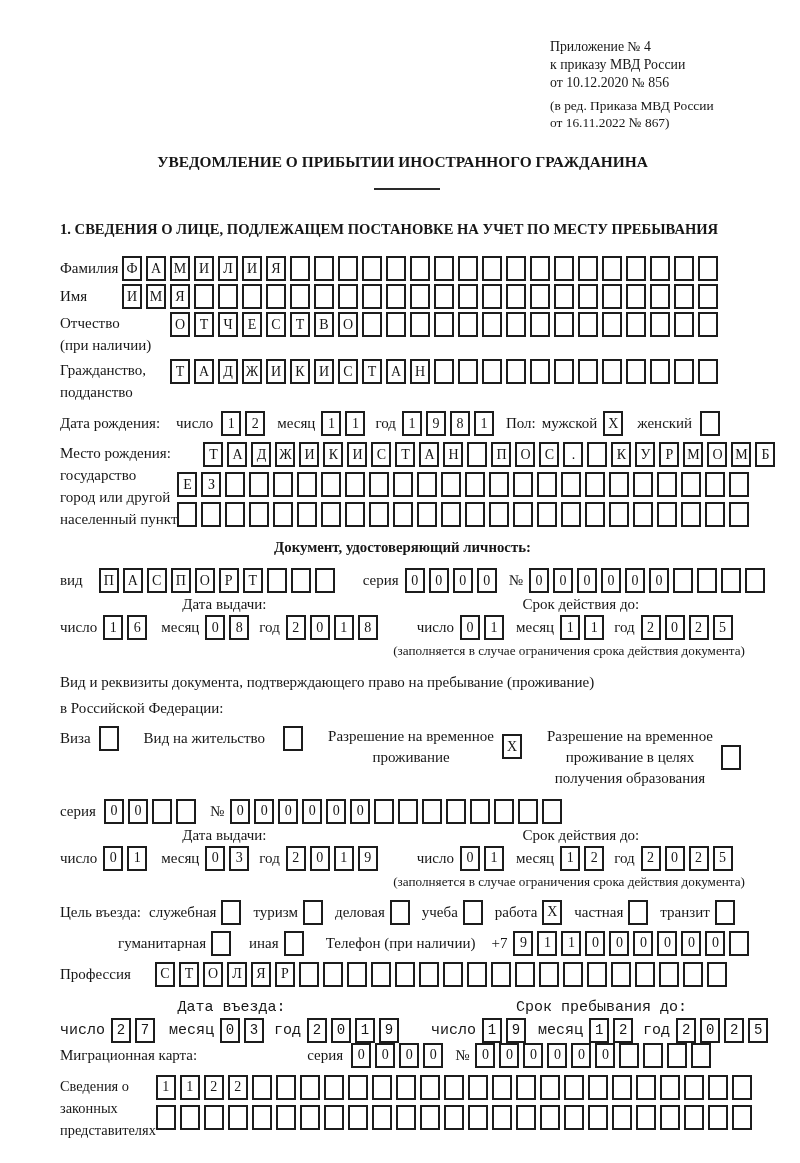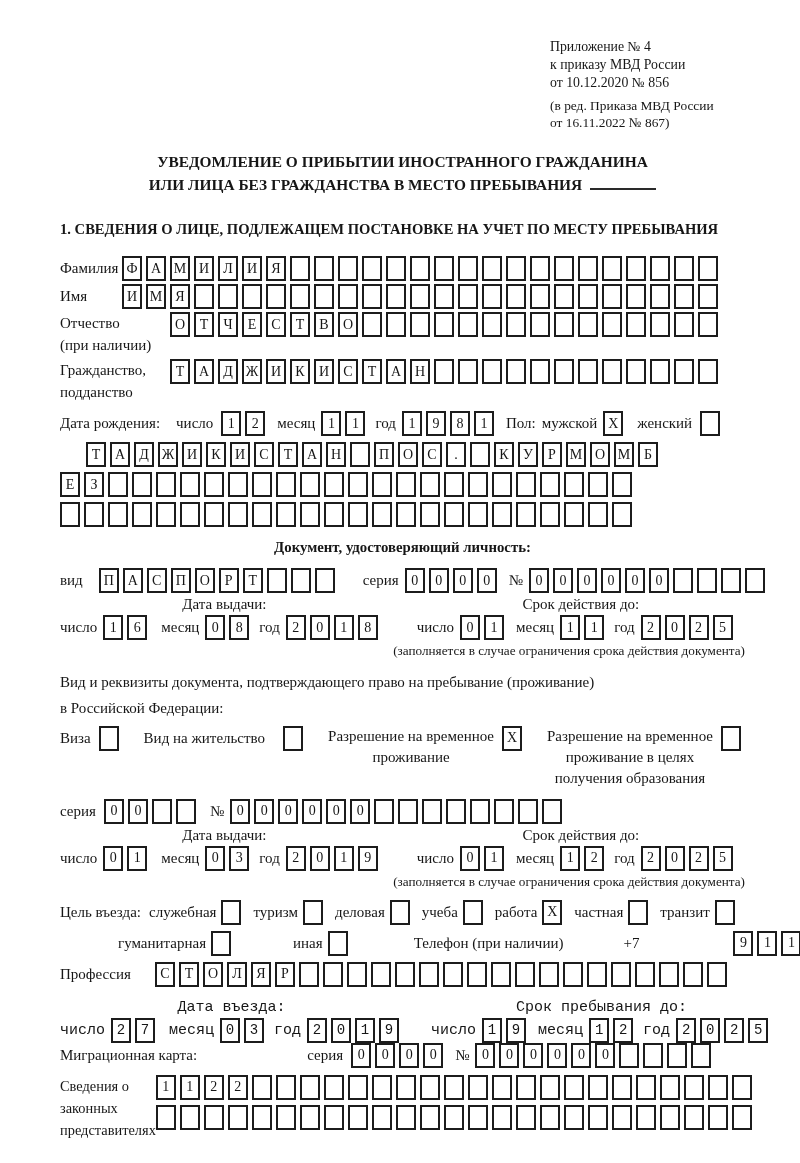--- a/index.html
+++ b/index.html
@@ -37,21 +37,21 @@
   
   .datepair { display:flex; margin-top:3px; }
   .dp-left { flex:0 0 48%; }
   .dp-right { flex:0 0 52%; padding-left:28px; }
   .dp-head { text-align:center; margin-bottom:2px; }
   .daterow { display:flex; align-items:center; }
   .note-right { text-align:right; font-size:13.2px; margin:2px 0 10px; line-height:1.3; }
   .intro { line-height:1.6; margin:2px 0; }
   
   .permits { display:flex; justify-content:space-between; align-items:flex-start; margin:6px 0 10px; }
-  .opt { display:flex; align-items:flex-start; }
+  .opt { display:flex; align-items:center; }
   .opt .boxes { margin-left:8px; }
   .optlabel { text-align:center; line-height:21px; }
   .pair { display:inline-flex; align-items:center; margin-left:8px;text-align:right; }
   .pair .boxes { margin-left:5px; }
   .indent58 { margin-left:58px; }
 </style>
 </head>
 <body>
 
 <div class="page">
@@ -61,21 +61,21 @@
     <div>к приказу МВД России</div>
     <div>от 10.12.2020 № 856</div>
     <div class="rev">
       <div>(в ред. Приказа МВД России</div>
       <div>от 16.11.2022 № 867)</div>
     </div>
   </div>
 
   <div class="title">
     <div>УВЕДОМЛЕНИЕ О ПРИБЫТИИ ИНОСТРАННОГО ГРАЖДАНИНА</div>
-    <div><span>ИЛИ ЛИЦА БЕЗ ГРАЖДАНСТВА В МЕСТО ПРЕБЫВАНИЯ</span><span class="uline"></span></div>
+    <div><span class="uline"></span></div>
   </div>
 
   <div class="sec-heading">1. СВЕДЕНИЯ О ЛИЦЕ, ПОДЛЕЖАЩЕМ ПОСТАНОВКЕ НА УЧЕТ ПО МЕСТУ ПРЕБЫВАНИЯ</div>
 
   <div class="row">
     <span class="lbl w62">Фамилия</span>
     <span class="boxes">
         <span class="bx">Ф</span>
         <span class="bx">А</span>
         <span class="bx">М</span>
@@ -234,20 +234,26 @@
       </span>
     <span class="sp10"></span>
     <span class="lbl">женский</span>
     <span class="sp8"></span>
     <span class="boxes">
         <span class="bx"></span>
       </span>
   </div>
 
   <div class="row" style="margin-top:6px;">
+    <div class="lblcol w112">
+      <div>Место рождения:</div>
+      <div>государство</div>
+      <div>город или другой</div>
+      <div>населенный пункт</div>
+    </div>
     <div>
       <div class="boxes bp1 mb5">
           <span class="bx">Т</span>
           <span class="bx">А</span>
           <span class="bx">Д</span>
           <span class="bx">Ж</span>
           <span class="bx">И</span>
           <span class="bx">К</span>
           <span class="bx">И</span>
           <span class="bx">С</span>
@@ -588,21 +594,21 @@
         </span>
     </span>
     <span class="pair">
       <span class="lbl">транзит</span>
       <span class="boxes">
           <span class="bx"></span>
         </span>
     </span>
   </div>
 
-  <div class="row center indent58" style="margin-top:6px;gap:44px;">
+  <div class="row center indent58" style="margin-top:6px;">
     <span class="pair" style="margin-left:0;">
       <span class="lbl">гуманитарная</span>
       <span class="boxes">
           <span class="bx"></span>
         </span>
     </span>
     <span class="pair" style="margin-left:14px;">
       <span class="lbl">иная</span>
       <span class="boxes">
           <span class="bx"></span>

